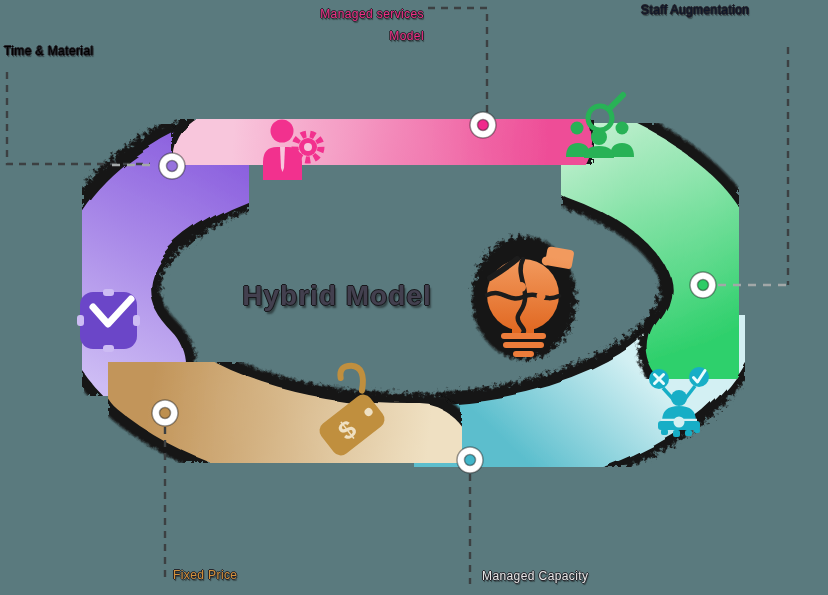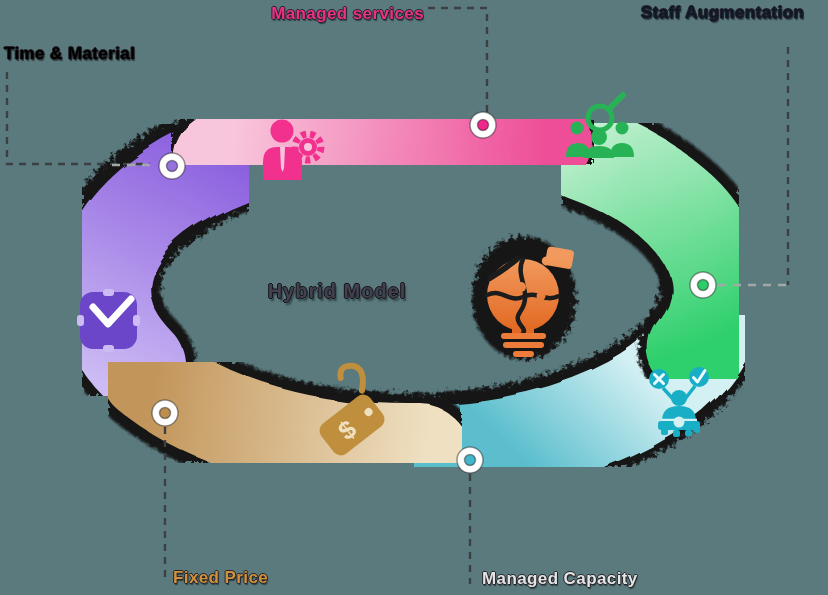--- a/index.html
+++ b/index.html
@@ -5,35 +5,35 @@
   html,body{margin:0;padding:0;}
   #stage{
     position:relative;
     width:828px;height:595px;
     overflow:hidden;
     font-family:"Liberation Sans", sans-serif;
   }
   #stage svg{position:absolute;left:0;top:0;}
   .lbl{
     position:absolute;
-    font-weight:bold;
-    font-size:17px;
+    font-weight:normal;
+    font-size:12px;
     letter-spacing:.4px;
     white-space:nowrap;
     text-shadow:0 1px 0 #26262c, 1px 0 0 #26262c, -1px 0 0 #26262c,
                 0 -1px 0 #26262c, 1px 2px 1px rgba(15,15,15,.55);
   }
   .lbl-right{text-align:right;line-height:22px;}
   #hybrid-title{
     position:absolute;
     left:234px;top:280px;
     width:206px;
     text-align:center;
     font-weight:bold;
-    font-size:20px;
+    font-size:28px;
     letter-spacing:1px;
     text-shadow:0 1px 0 #17171b, 1px 0 0 #17171b, -1px 0 0 #17171b,
                 0 -1px 0 #17171b, 2px 3px 2px rgba(10,10,10,.5);
   }
 </style>
 </head>
 <body>
 
 <div id="stage" style="background-color: rgb(90, 122, 126);">
 
@@ -206,20 +206,21 @@
   <g fill="none" stroke="#a2a8a8" stroke-width="2.4" stroke-dasharray="8 7">
     <path d="M 112 165 L 157 165"></path>
     <path d="M 718 285 L 786 285"></path>
   </g>
 </svg>
 
 <div class="lbl" style="left: 4px; top: 44px; color: #000000;">Time &amp; Material</div>
 
 <div class="lbl lbl-right" style="right: 404px; top: 3px; color: rgb(238, 47, 134);">
   <div>Managed services</div>
+  <div>Model</div>
 </div>
 
 <div class="lbl" style="left: 641px; top: 3px; color: #0f172a;">Staff Augmentation</div>
 
 <div class="lbl" style="left: 173px; top: 568px; color: rgb(210, 145, 60);">Fixed Price</div>
 
 <div class="lbl" style="left: 482px; top: 569px; color: #e5e5e5;">Managed Capacity</div>
 
 <div id="hybrid-title" style="color: rgb(67, 64, 79);">Hybrid Model</div>
 

